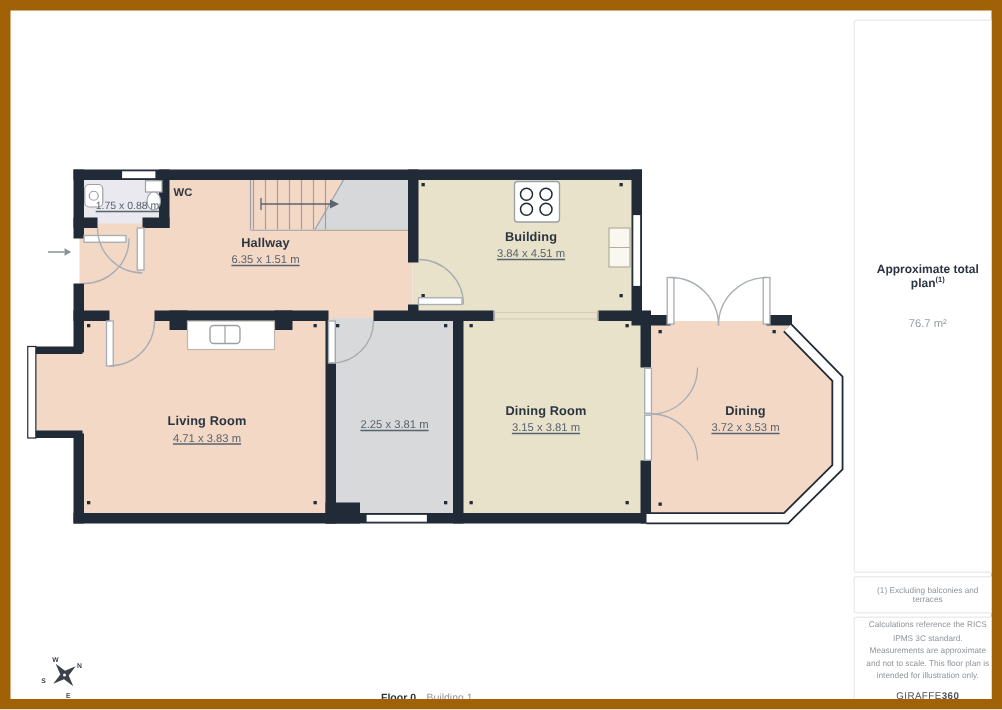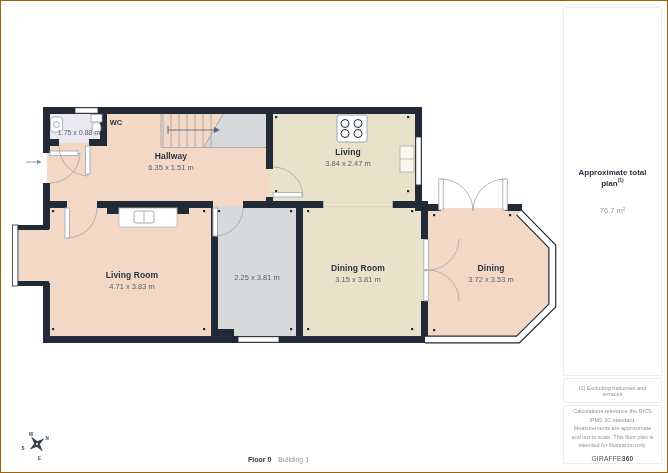--- a/index.html
+++ b/index.html
@@ -1,24 +1,24 @@
 <!DOCTYPE html>
 <html><head>
 <meta charset="utf-8">
 <style>
   html,body{margin:0;padding:0;background:#fff;}
   .stage{
     position:relative;width:668px;height:473px;background:#ffffff;
-    border:1px solid #a16207;box-sizing:border-box;overflow:hidden;
+    border:7px solid #a16207;box-sizing:border-box;overflow:hidden;
     font-family:"Liberation Sans",sans-serif;color:#2b3540;
   }
   .plan-svg{position:absolute;left:0;top:0;}
   .room-label{position:absolute;transform:translate(-50%,-50%);text-align:center;white-space:nowrap;}
   .room-name{font-size:8.5px;font-weight:700;color:#2b3540;letter-spacing:.1px;}
-  .room-dims{font-size:7.5px;color:#59636d;margin-top:2px;}
+  .room-dims{font-size:7.5px;color:#59636d;margin-top:2px;text-decoration:underline;}
   .wc-label .room-name{font-size:7.5px;}
   .wc-label .room-dims{font-size:7px;margin-top:0;}
   
   .panel{position:absolute;left:562px;width:99px;background:#fff;border:1px solid #ececec;border-radius:2px;box-sizing:border-box;}
   .panel-area{top:6px;height:369px;display:flex;flex-direction:column;align-items:center;justify-content:center;}
   .area-title{font-size:8px;font-weight:700;color:#2b3540;text-align:center;padding:0 5px;}
   .area-title sup{font-size:5px;font-weight:700;}
   .area-value{font-size:7.5px;color:#99a0a7;margin-top:18px;}
   .panel-footnote{top:377px;height:25px;display:flex;align-items:center;justify-content:center;}
   .footnote-text{font-size:5.5px;color:#8f959b;text-align:center;padding:0 5px;}
@@ -209,22 +209,22 @@
   <div class="room-label wc-label" style="left:78px;top:131px">
     <div class="room-dims">1.75 x 0.88 m</div>
   </div>
 
   <div class="room-label" style="left:170px;top:160px">
     <div class="room-name">Hallway</div>
     <div class="room-dims">6.35 x 1.51 m</div>
   </div>
 
   <div class="room-label" style="left:347px;top:156px">
-    <div class="room-name">Living</div>
-    <div class="room-dims">3.84 x 2.47 m</div>
+    <div class="room-name">Building</div>
+    <div class="room-dims">3.84 x 4.51 m</div>
   </div>
 
   <div class="room-label" style="left:131px;top:279px">
     <div class="room-name">Living Room</div>
     <div class="room-dims">4.71 x 3.83 m</div>
   </div>
 
   <div class="room-label" style="left:256px;top:275px">
     <div class="room-dims">2.25 x 3.81 m</div>
   </div>

